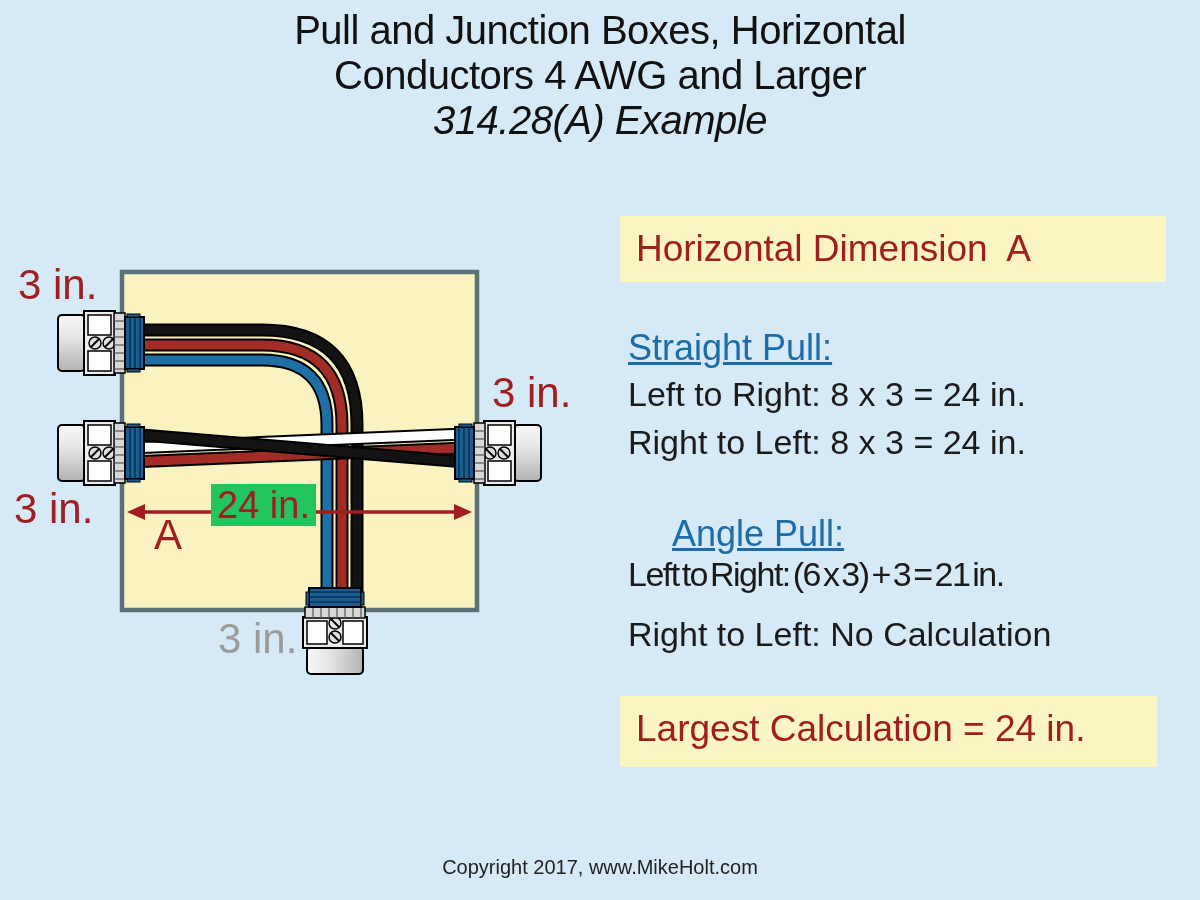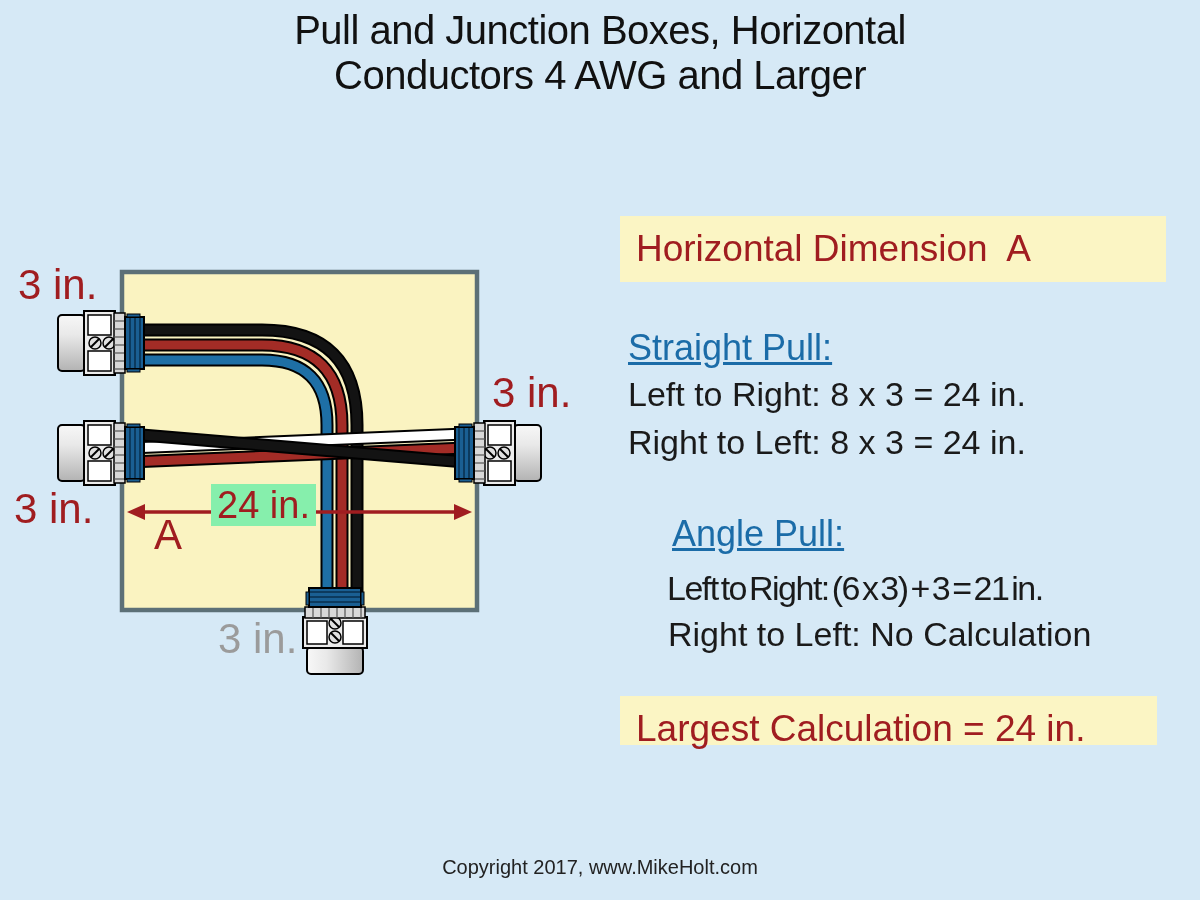--- a/index.html
+++ b/index.html
@@ -16,47 +16,48 @@
   
   .title-wrap { position:absolute; top:8px; left:0; width:1200px; text-align:center; }
   .title-line { font-size:40px; line-height:45px; letter-spacing:-0.5px; color:#111; }
   .title-line.italic { font-style:italic; }
 
   
   .dim-label { position:absolute; font-size:42px; color:#a01d20; line-height:1; }
   .dim-label.gray { color:#9b9b9b; }
   .dim-24 {
     position:absolute; font-size:38px; color:#a01d20; line-height:1;
-    background:#86efac; padding:2px 6px; z-index:4;
+    background:#22c55e; padding:2px 6px; z-index:4;
   }
   .dim-a { position:absolute; font-size:42px; color:#a01d20; line-height:1; z-index:4; }
 
   
   .hl {
     position:absolute; background:#fbf5c4; color:#a01d20;
     font-size:37px; line-height:50px; padding:8px 16px;
     white-space:pre;
   }
   .hl1 { left:620px; top:216px; width:546px; height:66px; }
-  .hl2 { left:620px; top:696px; width:537px; height:49px; }
+  .hl2 { left:620px; top:696px; width:537px; height:71px; }
   .p-heading { position:absolute; left:628px; color:#1b6ca8; font-size:36px; line-height:1.1;text-decoration:underline; }
   .p-line { position:absolute; left:628px; color:#1a1a1a; font-size:34px; line-height:1.1; }
   .p-line.tight { letter-spacing:-1.5px; word-spacing:-5px; }
 
   .copyright { position:absolute; top:856px; left:0; width:1200px; text-align:center;
     font-size:20px; color:#222; }
 
   svg { display:block; }
 </style>
 </head>
 <body>
 
 <div class="title-wrap">
   <div class="title-line">Pull and Junction Boxes, Horizontal</div>
   <div class="title-line">Conductors 4 AWG and Larger</div>
+  <div class="title-line italic">314.28(A) Example</div>
 </div>
 
 <svg class="abs" style="left:0; top:240px;" width="600" height="460" viewBox="0 0 600 460">
   <defs>
     <linearGradient id="silver" x1="0" y1="0" x2="0" y2="1">
       <stop offset="0" stop-color="#f7f7f7"></stop>
       <stop offset="0.35" stop-color="#e9e9e9"></stop>
       <stop offset="1" stop-color="#b3b3b3"></stop>
     </linearGradient>
 
@@ -133,18 +134,18 @@
 <div class="dim-24" style="left:211px; top:484px;">24 in.</div>
 <div class="dim-a" style="left:154px; top:514px;">A</div>
 
 <div class="hl hl1">Horizontal Dimension  A</div>
 
 <div class="p-heading" style="top:328px;">Straight Pull:</div>
 <div class="p-line" style="top:376px;">Left to Right: 8 x 3 = 24 in.</div>
 <div class="p-line" style="top:424px;">Right to Left: 8 x 3 = 24 in.</div>
 
 <div class="p-heading" style="top:514px;margin-left:44px;">Angle Pull:</div>
-<div class="p-line tight" style="top:570px;margin-left:39px;">Left to Right: (6 x 3) + 3 = 21 in.</div>
-<div class="p-line" style="top:616px;margin-left:40px;">Right to Left: No Calculation</div>
+<div class="p-line tight" style="top:556px;">Left to Right: (6 x 3) + 3 = 21 in.</div>
+<div class="p-line" style="top:616px;">Right to Left: No Calculation</div>
 
 <div class="hl hl2">Largest Calculation = 24 in.</div>
 
 <div class="copyright">Copyright 2017, www.MikeHolt.com</div>
 
 </body></html>

